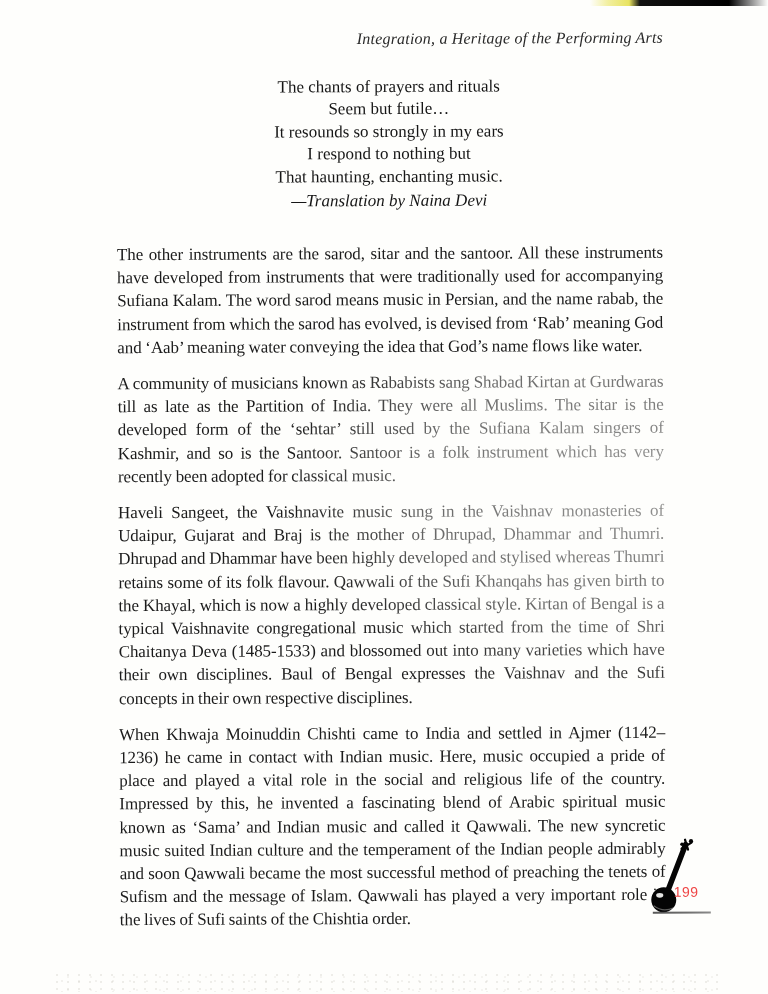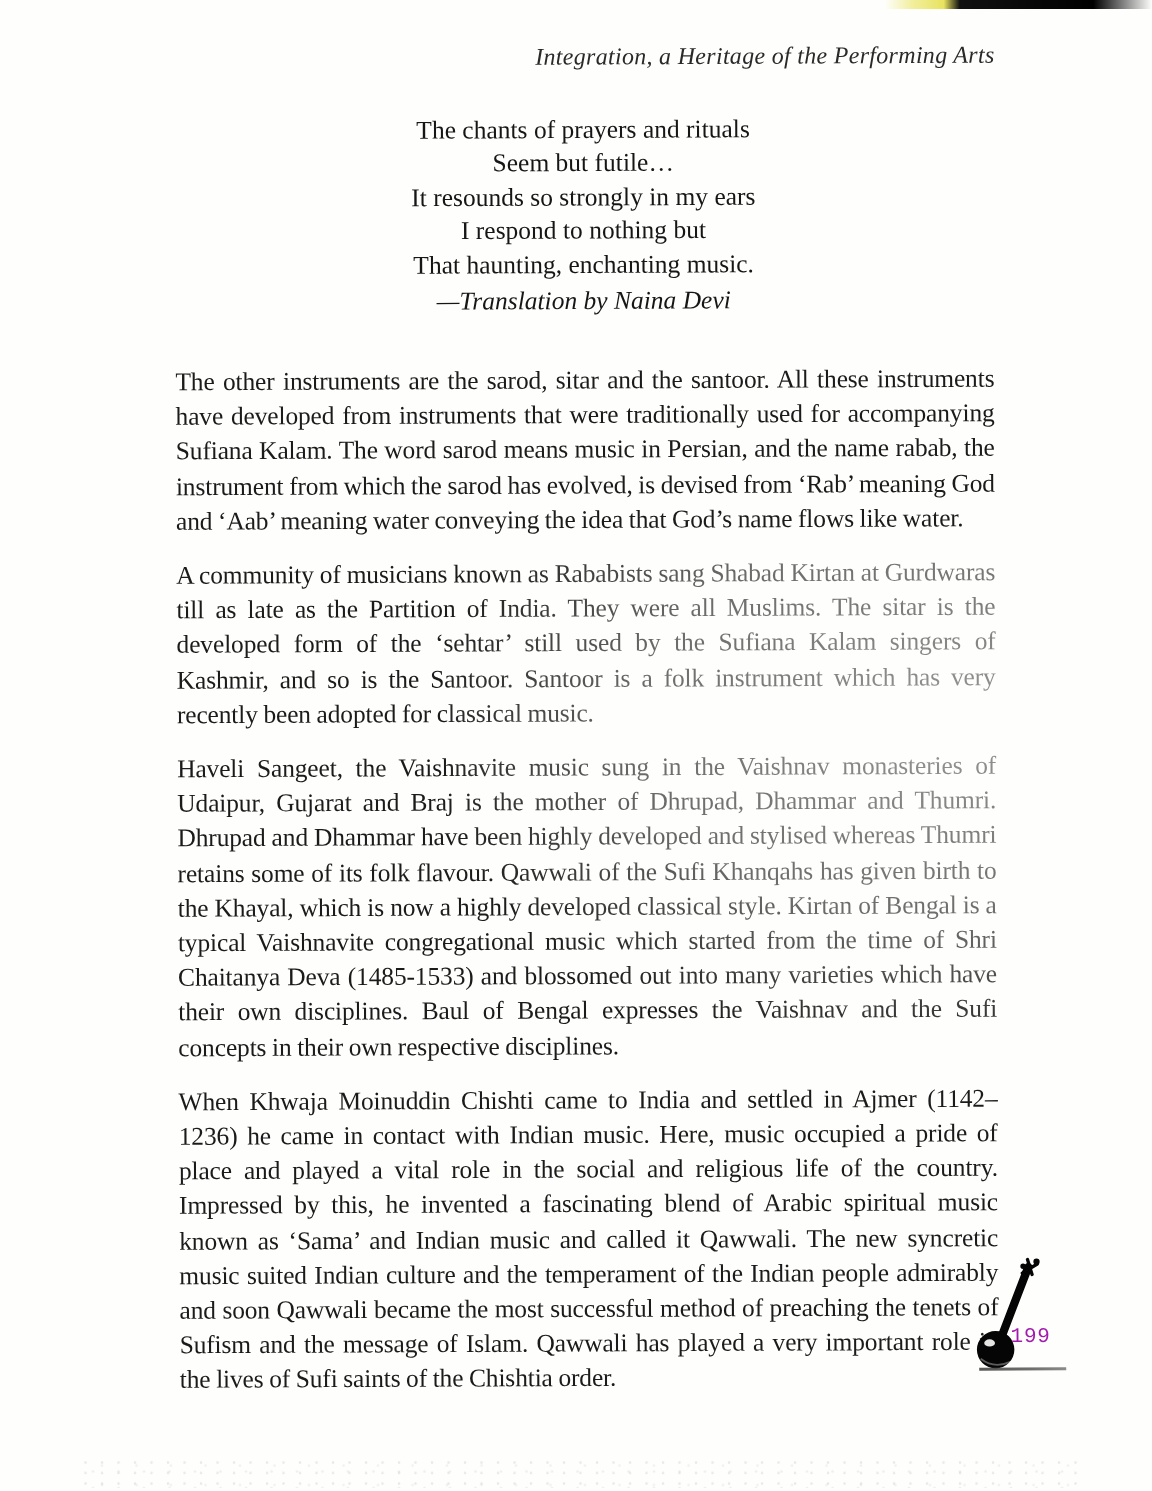--- a/index.html
+++ b/index.html
@@ -54,22 +54,22 @@
   .print-fade{
     position:absolute;top:368px;left:300px;width:420px;height:330px;
     background:radial-gradient(ellipse at 80% 35%, rgba(254,254,252,0.55) 0%, rgba(254,254,252,0.35) 45%, rgba(254,254,252,0) 75%);
     pointer-events:none;
   }
   .tanpura{
     position:absolute;left:638px;top:833px;width:62px;height:86px;
   }
   .page-number{
     position:absolute;left:672px;top:885px;
-    font-family:Liberation Mono, monospace;
-    font-size:14px;color:#a21caf;letter-spacing:0.5px;
+    font-family:Liberation Sans, sans-serif;
+    font-size:14px;color:#ef4444;letter-spacing:0.5px;
   }
   .footer-rule{
     position:absolute;left:651px;top:913px;width:58px;height:2px;
     background:linear-gradient(90deg,#3a3a3a 0%,#555 60%,#777 100%);
     opacity:0.85;
   }
   
   .scan-noise{
     position:absolute;left:55px;right:45px;bottom:2px;height:20px;
     background-image:

